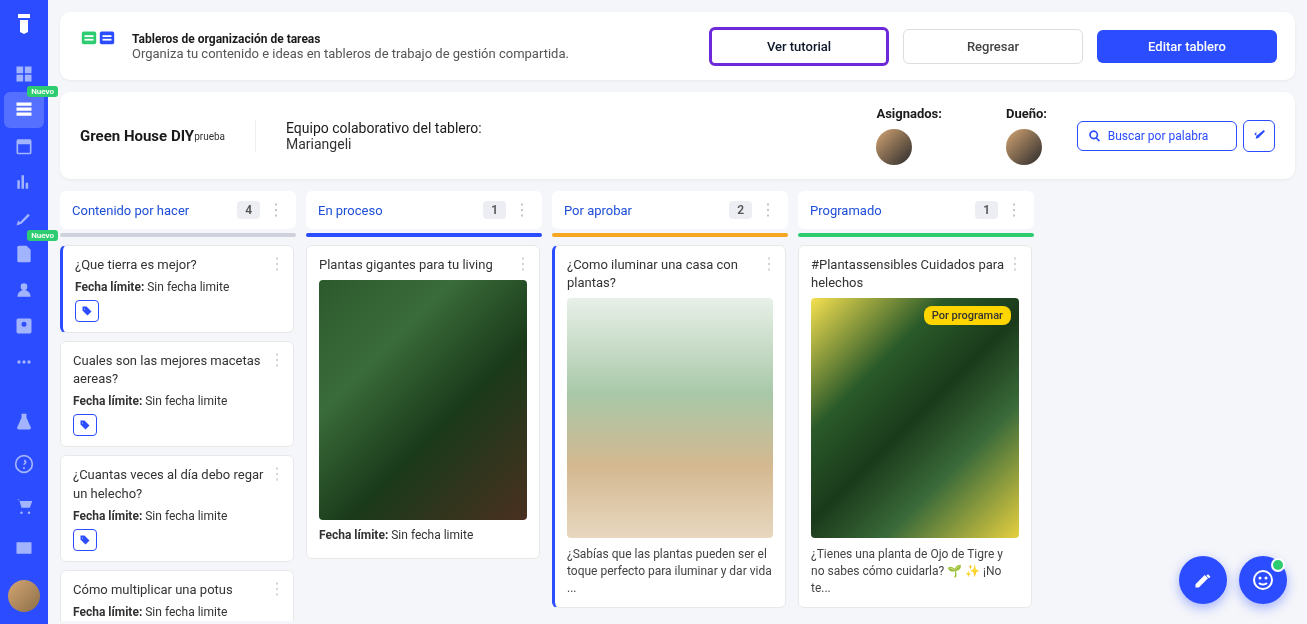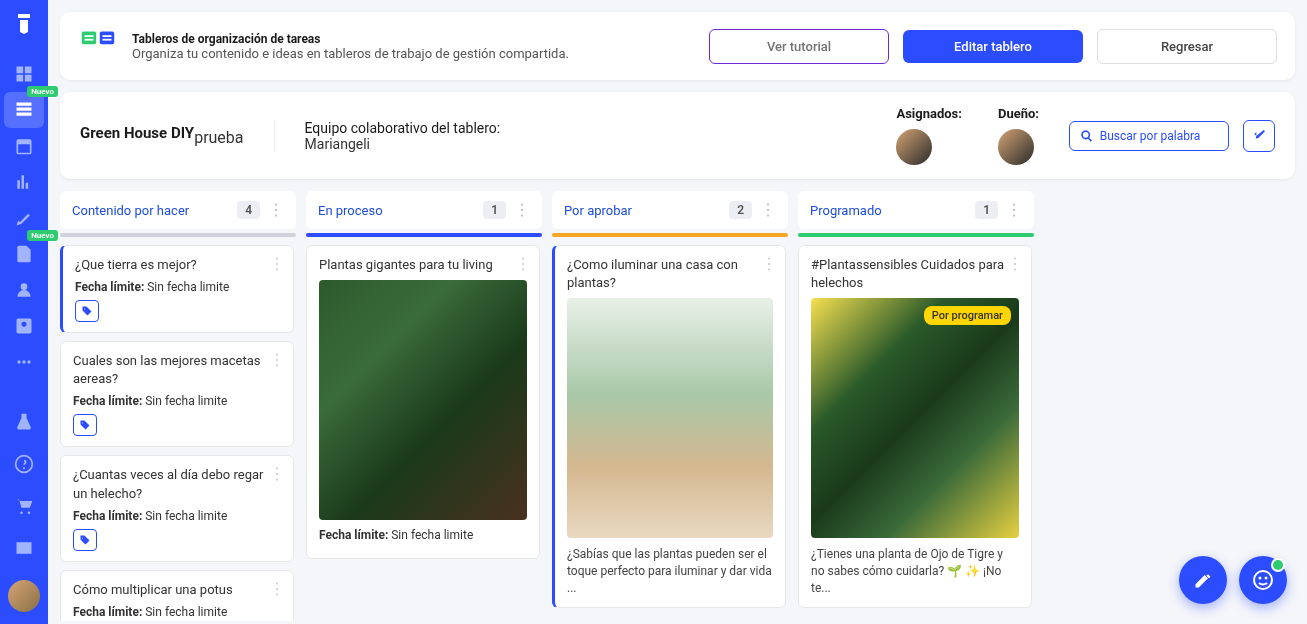--- a/index.html
+++ b/index.html
@@ -14,36 +14,36 @@
 .sidebar-bottom{margin-top:auto;margin-bottom:12px;display:flex;flex-direction:column;align-items:center;gap:6px}
 .sidebar-avatar{width:32px;height:32px;border-radius:50%;background:linear-gradient(135deg,#d4a574,#8b6f47);margin-top:8px}
 .main{margin-left:48px;padding:12px;height:100%;overflow:hidden}
 .header-card{background:#fff;border-radius:10px;padding:14px 18px;display:flex;align-items:center;gap:14px;box-shadow:0 1px 3px rgba(0,0,0,0.06)}
 .header-icon{width:40px;height:40px;display:flex;align-items:center;justify-content:center}
 .header-icon svg{width:36px;height:36px}
 .header-text{flex:1}
 .header-title{font-size:12px;font-weight:700;color:#1a1a1a}
 .header-sub{font-size:13px;color:#555}
 .btn{padding:9px 18px;border-radius:6px;font-size:13px;font-weight:500;cursor:pointer;border:none}
-.btn-outline-primary{background:#fff;border:1px solid #6d28d9;color:#737373}
+.btn-outline-primary{background:#fff;border:3px solid #6d28d9;color:#0f172a}
 .btn-outline{background:#fff;border:1px solid #ddd;color:#444}
 .btn-primary{background:#2b4cff;color:#fff}
 .header-card .btn{min-width:180px}
 .board-header{background:#fff;border-radius:10px;margin-top:12px;padding:14px 20px;display:flex;align-items:center;gap:30px;box-shadow:0 1px 3px rgba(0,0,0,0.06)}
 .board-info{display:flex;flex-direction:row}
 .board-name{font-size:15px;font-weight:700;color:#1a1a1a}
-.board-sub{font-size:16px;color:#333;margin-top:4px}
+.board-sub{font-size:10px;color:#333;margin-top:4px}
 .board-mid{border-left:1px solid #eee;padding-left:30px;flex:1}
 .board-team-label{font-size:14px;font-weight:400;color:#1a1a1a}
 .board-team-name{font-size:14px;color:#333;margin-top:0}
-.board-people{display:flex;gap:36px}
+.board-people{display:flex;gap:64px}
 .person-block{display:flex;flex-direction:column;align-items:flex-start}
 .person-label{font-size:13px;font-weight:700;color:#1a1a1a;margin-bottom:8px}
 .avatar{width:36px;height:36px;border-radius:50%;background:linear-gradient(135deg,#d4a574,#2a2a2a)}
-.search-wrap{display:flex;gap:14px;align-items:center}
+.search-wrap{display:flex;gap:6px;align-items:center}
 .search-box{display:flex;align-items:center;border:1px solid #2b4cff;border-radius:6px;padding:6px 10px;width:160px}
 .search-box svg{width:16px;height:16px;fill:#2b4cff;margin-right:6px}
 .search-box input{border:none;outline:none;font-size:12px;color:#2b4cff;width:100%;background:transparent}
 .search-box input::placeholder{color:#2b4cff}
 .filter-btn{width:32px;height:32px;border:1px solid #2b4cff;border-radius:6px;display:flex;align-items:center;justify-content:center;cursor:pointer}
 .filter-btn svg{width:16px;height:16px;fill:#2b4cff}
 .columns{display:flex;gap:10px;margin-top:12px;height:calc(100% - 170px);overflow-x:auto}
 .column{width:236px;flex-shrink:0;display:flex;flex-direction:column}
 .col-header{background:#fff;border-radius:6px;padding:10px 12px;display:flex;align-items:center;justify-content:space-between;margin-bottom:4px}
 .col-title{font-size:13px;color:#1d4ed8;flex:1}
@@ -172,22 +172,22 @@
           <rect x="5" y="12" width="10" height="2" fill="#fff"></rect>
           <rect x="25" y="8" width="10" height="2" fill="#fff"></rect>
           <rect x="25" y="12" width="10" height="2" fill="#fff"></rect>
         </svg>
     </div>
     <div class="header-text">
       <div class="header-title">Tableros de organización de tareas</div>
       <div class="header-sub">Organiza tu contenido e ideas en tableros de trabajo de gestión compartida.</div>
     </div>
     <button class="btn btn-outline-primary">Ver tutorial</button>
+    <button class="btn btn-outline">Regresar</button>
     <button class="btn btn-primary">Editar tablero</button>
-    <button class="btn btn-outline">Regresar</button>
   </div>
 
   <div class="board-header">
     <div class="board-info">
       <div class="board-name">Green House DIY</div>
       <div class="board-sub">prueba</div>
     </div>
     <div class="board-mid">
       <div class="board-team-label">Equipo colaborativo del tablero:</div>
       <div class="board-team-name">Mariangeli</div>

